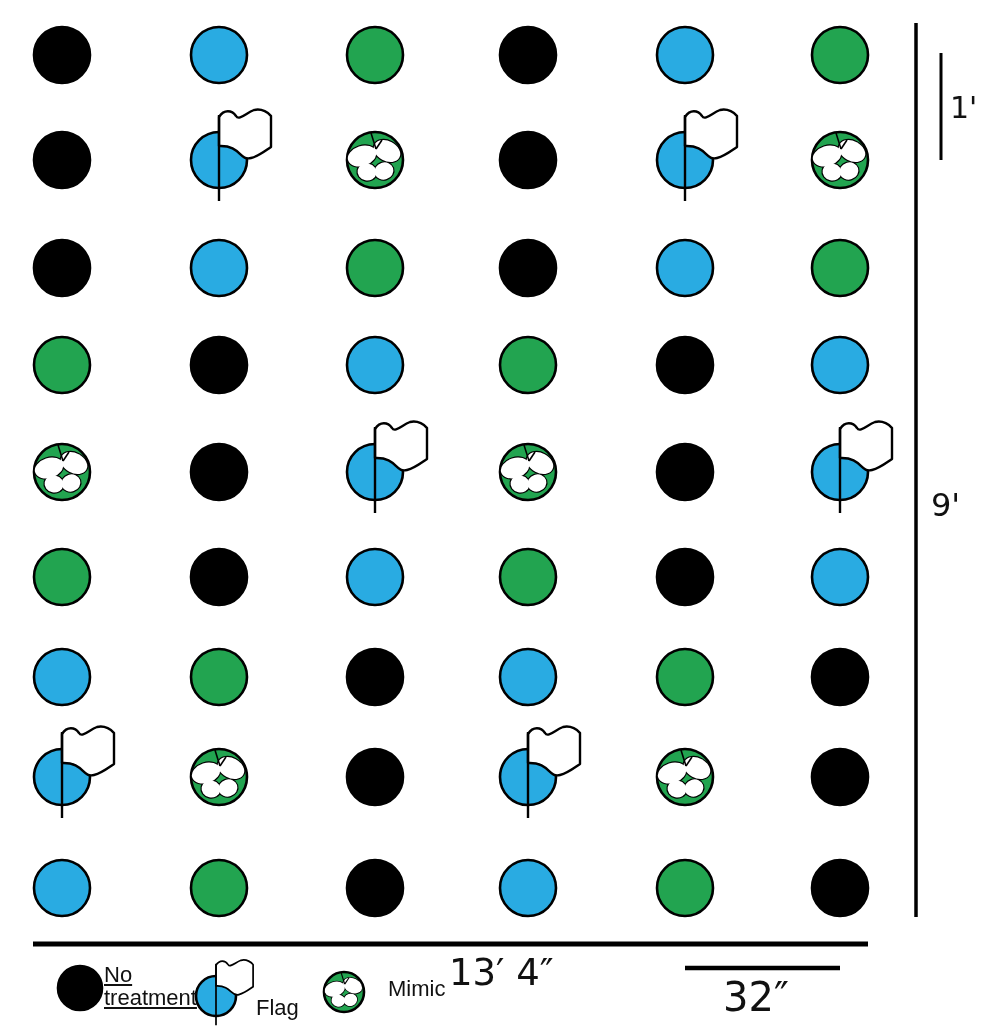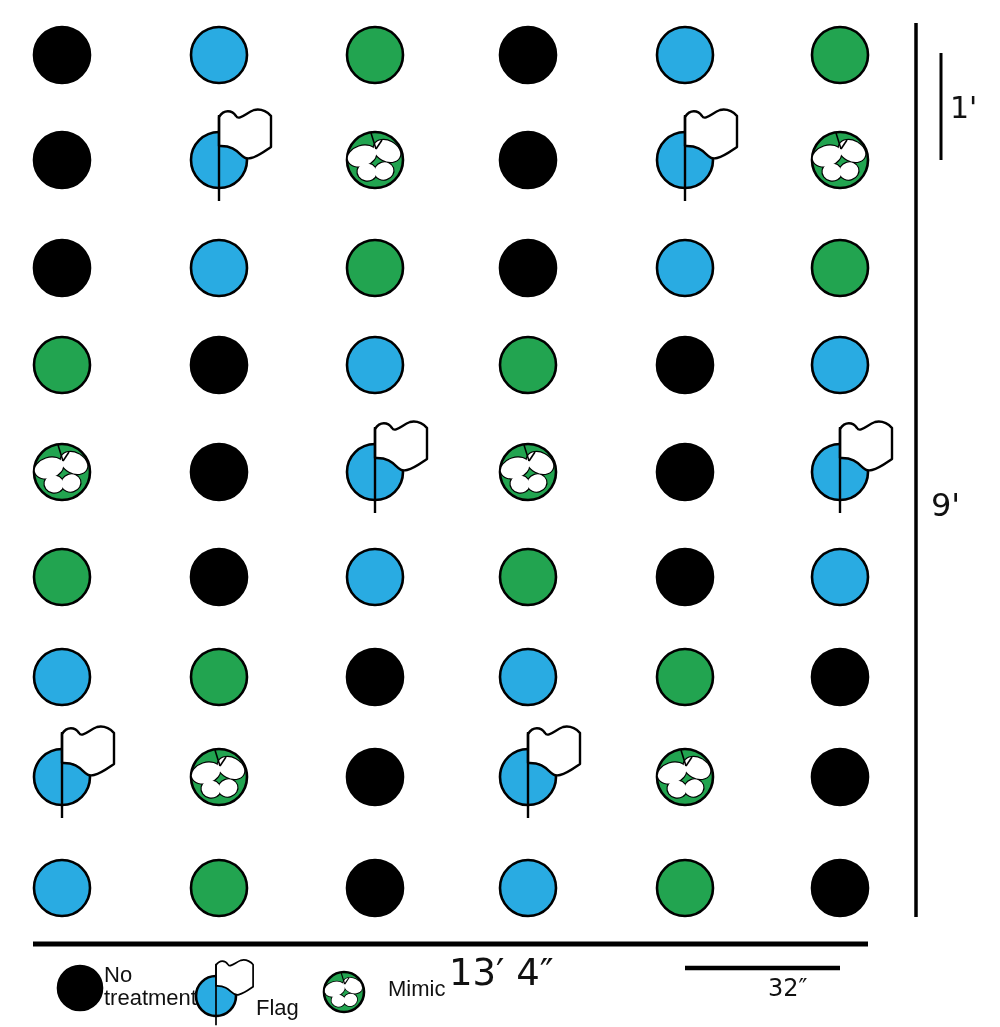--- a/index.html
+++ b/index.html
@@ -13,23 +13,23 @@
   .figure svg{position:absolute;left:0;top:0;}
   .lbl{
     position:absolute;
     color:#1a1a1a;
     white-space:nowrap;
   }
   .dim-lbl{font-family:"DejaVu Sans","Liberation Sans",sans-serif;color:#111;}
   .lbl-1ft{left:950px;top:90px;font-size:30px;}
   .lbl-9ft{left:931px;top:486px;font-size:32px;}
   .lbl-width{left:449px;top:951px;font-size:37px;}
-  .lbl-scalebar{left:768px;top:974px;font-size:24px;}
+  .lbl-scalebar{left:723px;top:974px;font-size:40px;}
   .legend-lbl{font-size:22px;line-height:23px;color:#111;}
-  .lbl-no-treatment{left:104px;top:963px;width:112px;white-space:normal;}
+  .lbl-no-treatment{left:104px;top:963px;width:112px;white-space:normal;text-decoration:underline;}
   .lbl-flag{left:256px;top:980px;margin-top:16px;}
   .lbl-mimic{left:372px;top:977px;margin-left:16px;}
 </style>
 </head>
 <body>
 
 <div class="figure">
   <svg id="diagram" width="1000" height="1027" viewBox="0 0 1000 1027">
       <circle cx="62" cy="55" r="28" fill="#000000" stroke="#000" stroke-width="2.6"></circle>
       <circle cx="219" cy="55" r="28" fill="#29ABE2" stroke="#000" stroke-width="2.6"></circle>

